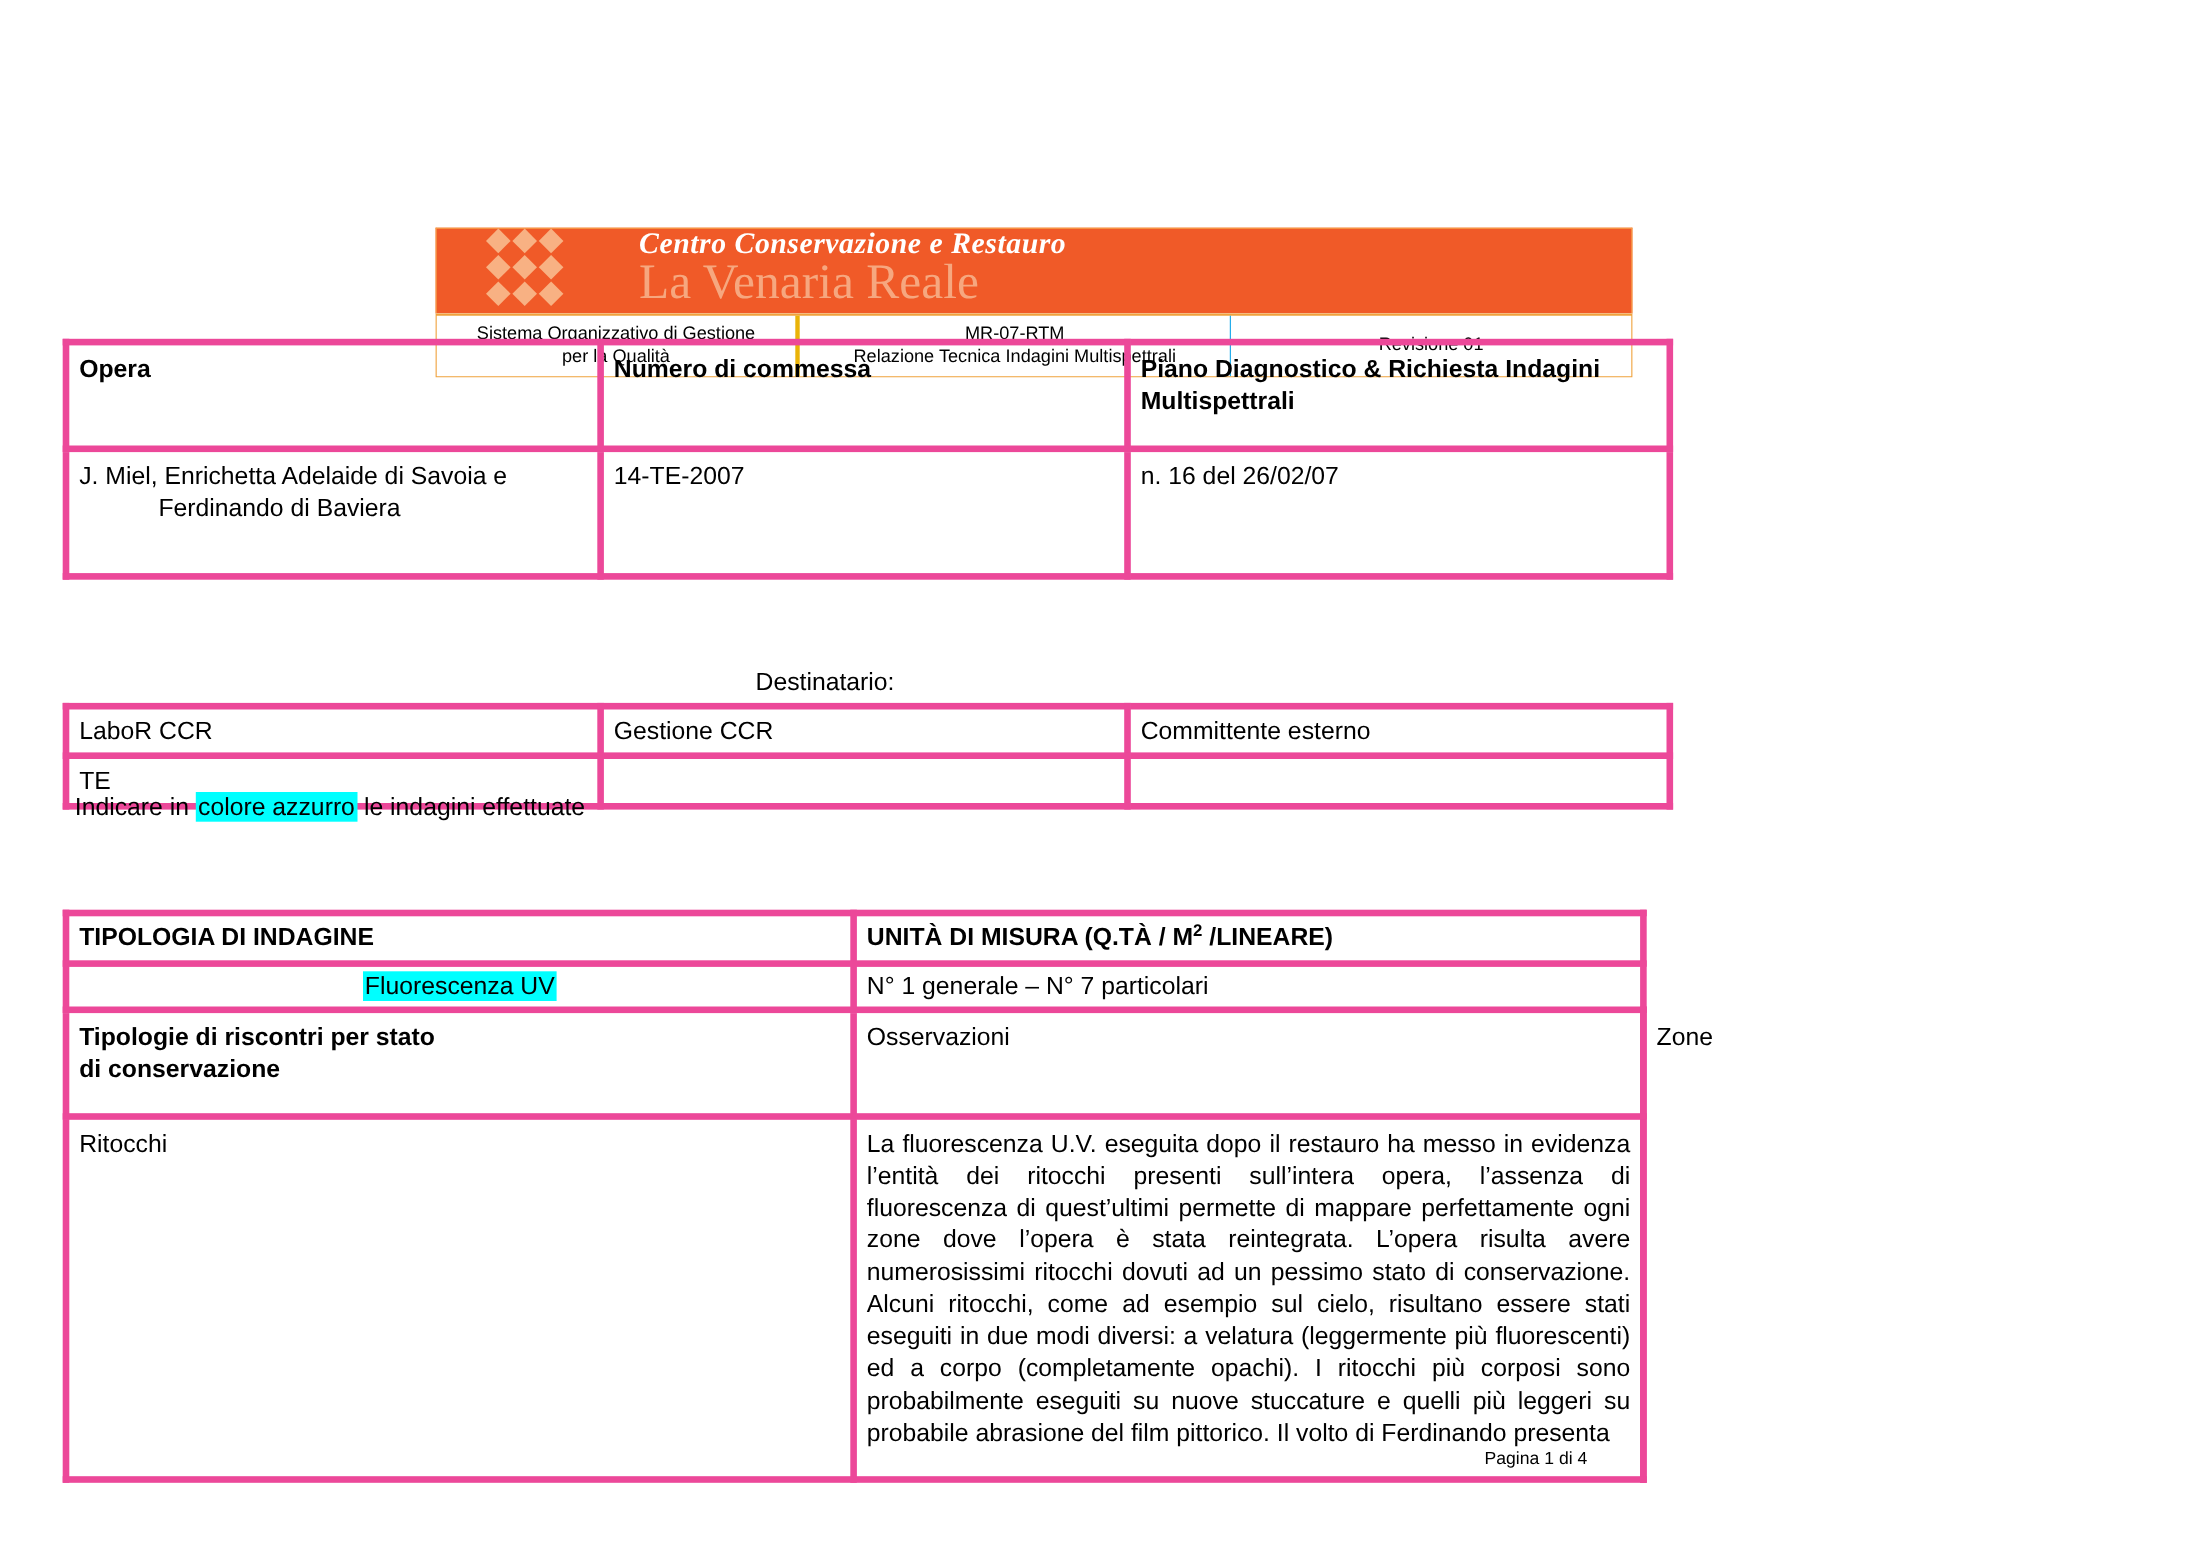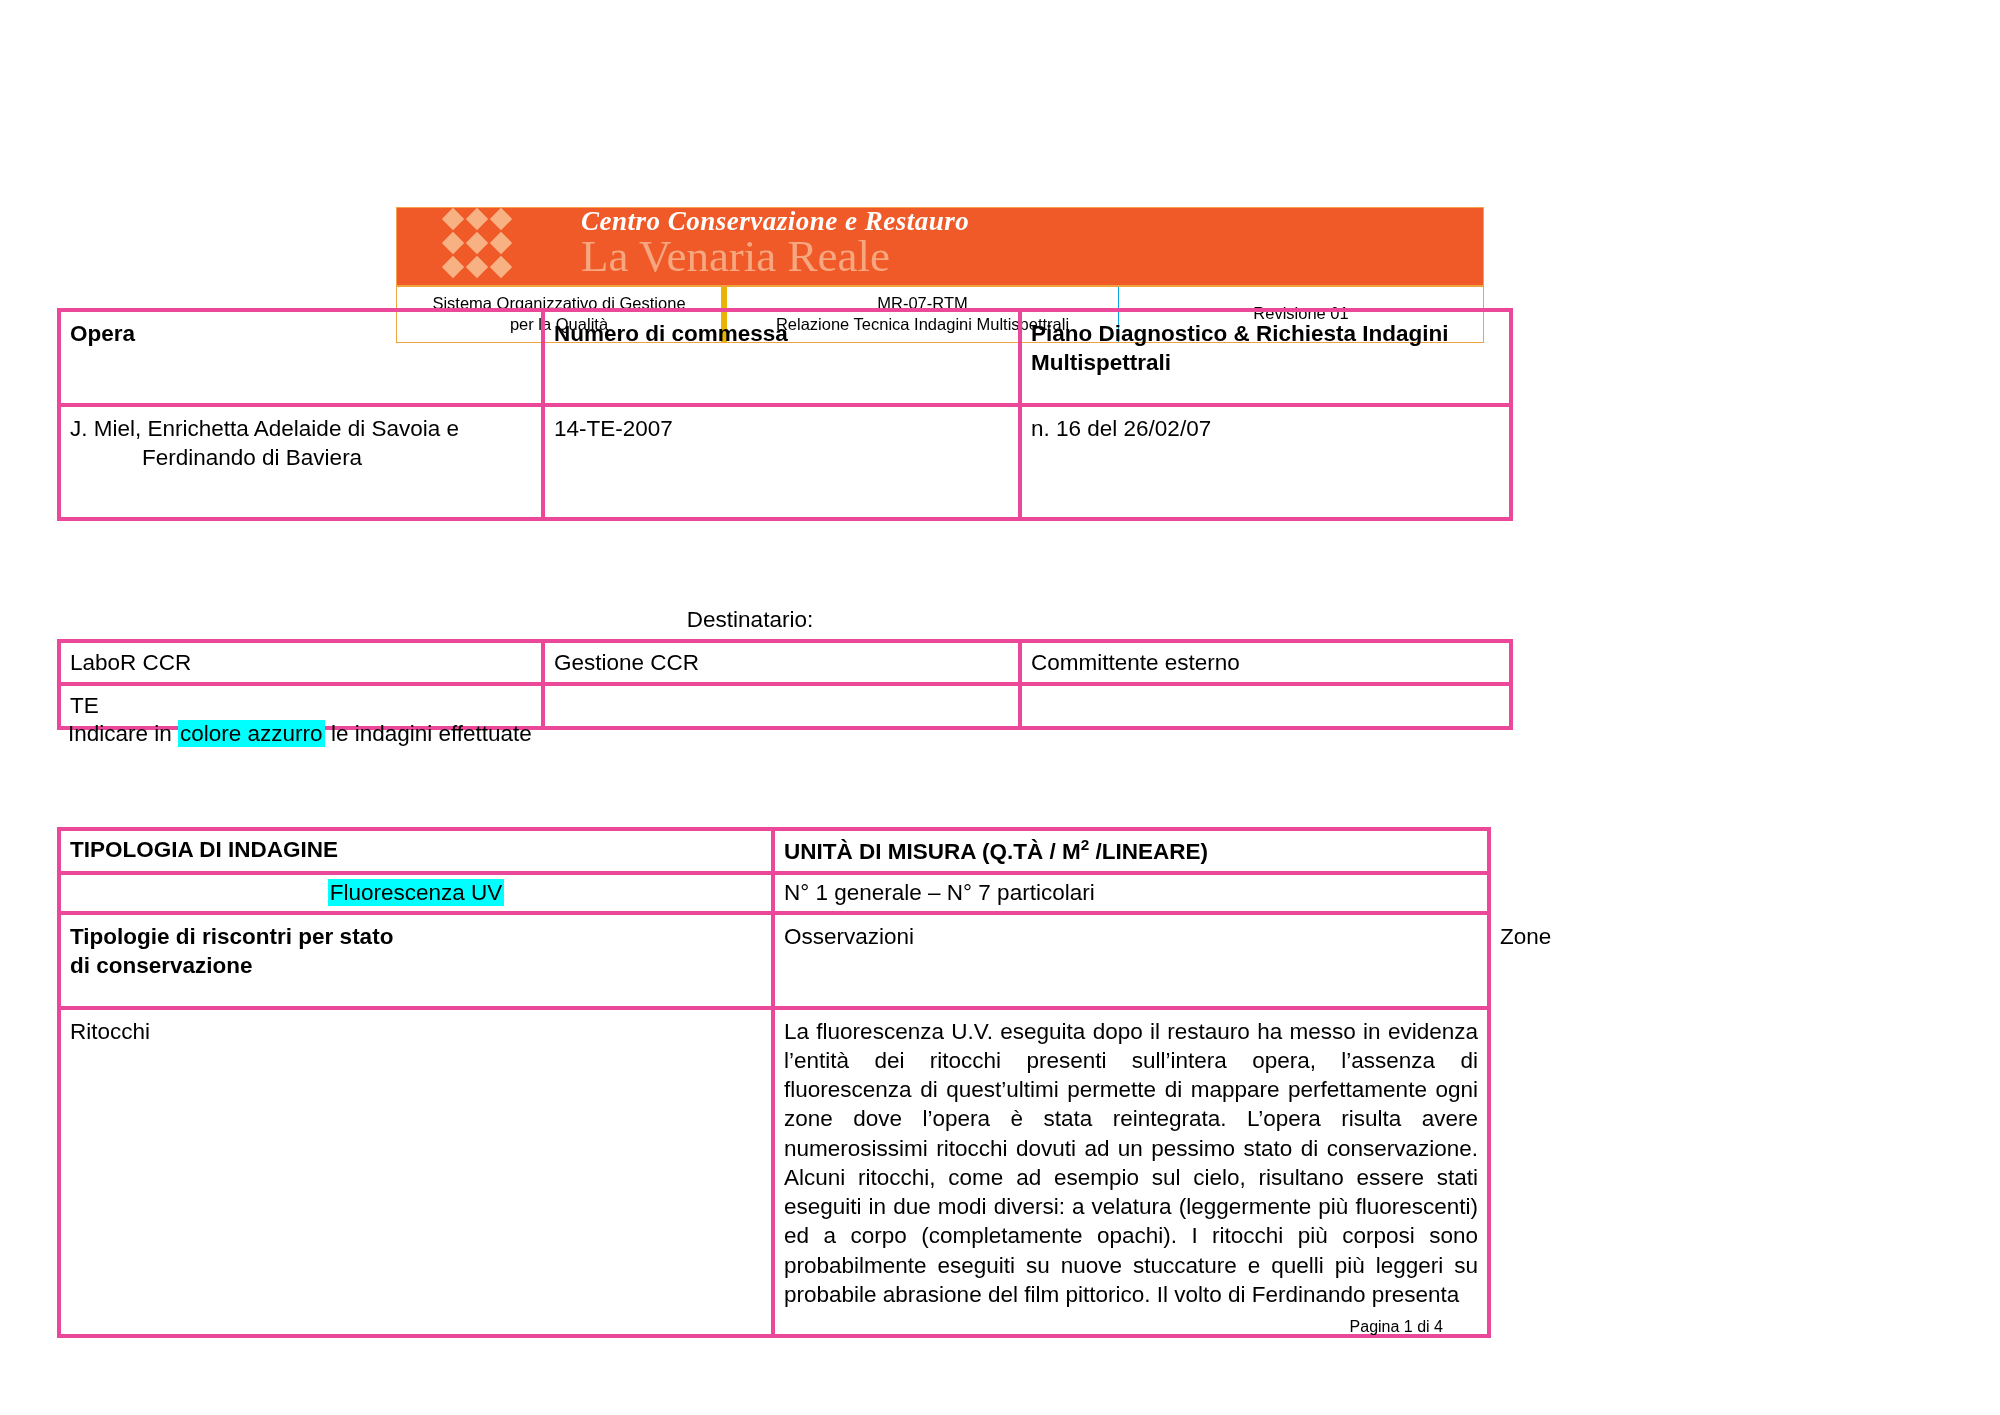--- a/index.html
+++ b/index.html
@@ -104,32 +104,32 @@
     padding: 6px 4px 8px 4px;
     text-align: center;
     font-size: 16.5px;
     line-height: 1.25;
     color: #000;
     box-sizing: border-box;
     display: flex;
     flex-direction: column;
     justify-content: center;
   }
-  .hc1 { width: 330px; border-right: 6px solid #eab308; }
+  .hc1 { width: 330px; border-right: 4px solid #eab308; }
   .hc2 { width: 392px; border-right: 1px solid #0ea5e9; }
   .hc3 { flex: 1; }
 
   
   .doc-table {
     position: absolute;
     border-collapse: collapse;
     table-layout: fixed;
   }
   .doc-table td {
-    border: 4px solid #ec4899;
+    border: 6px solid #ec4899;
     vertical-align: top;
     padding: 7px 9px 25px 9px;
     font-size: 22.5px;
     line-height: 1.3;
     color: #000;
   }
 
   
   #table-opera {
     left: 57px;

